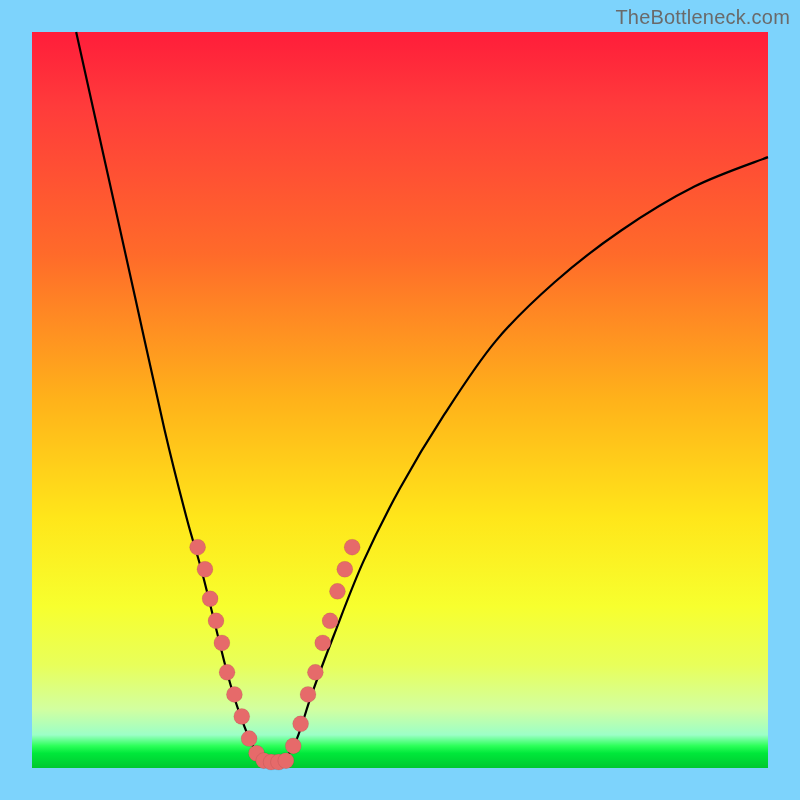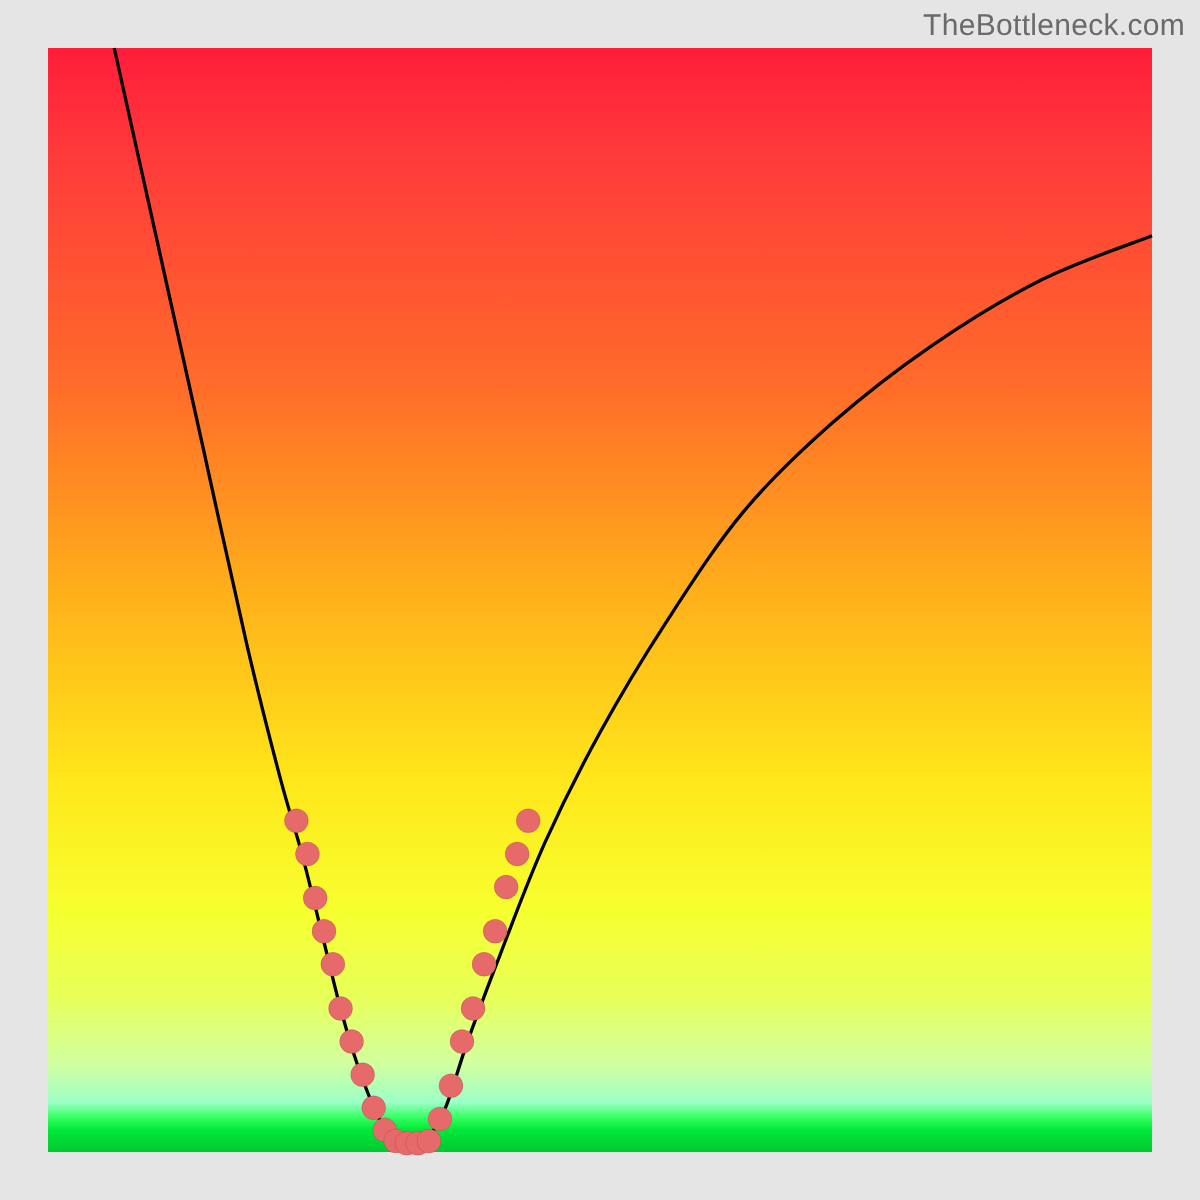--- a/index.html
+++ b/index.html
@@ -9,21 +9,21 @@
     height: 800px;
     overflow: hidden;
     background: #000;
     font-family: Arial, Helvetica, sans-serif;
   }
   .frame {
     position: absolute;
     top: 0; left: 0;
     width: 800px;
     height: 800px;
-    background: #e5e5e5;
+    background: #7dd3fc;
     box-sizing: border-box;
   }
   .plot-area {
     position: absolute;
     top: 32px;
     left: 32px;
     width: 736px;
     height: 736px;
     
     background: linear-gradient(

